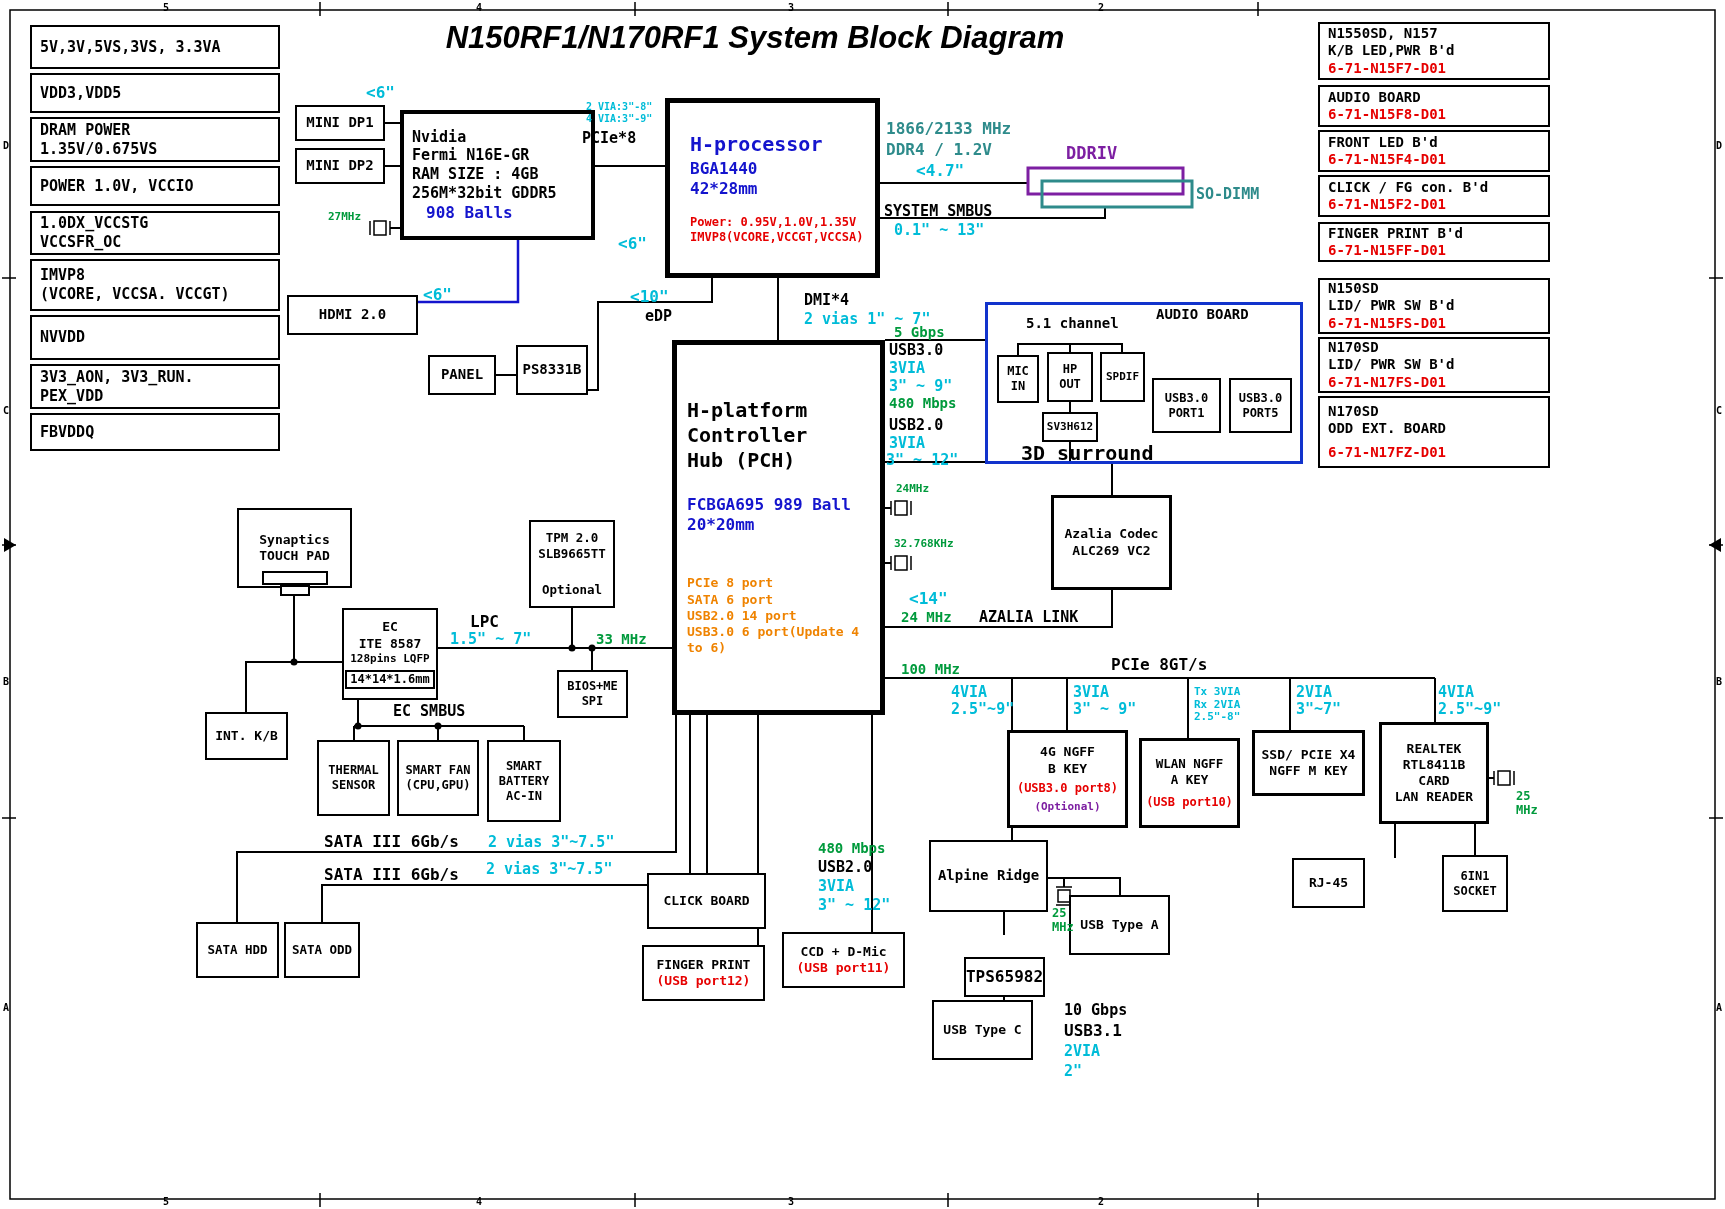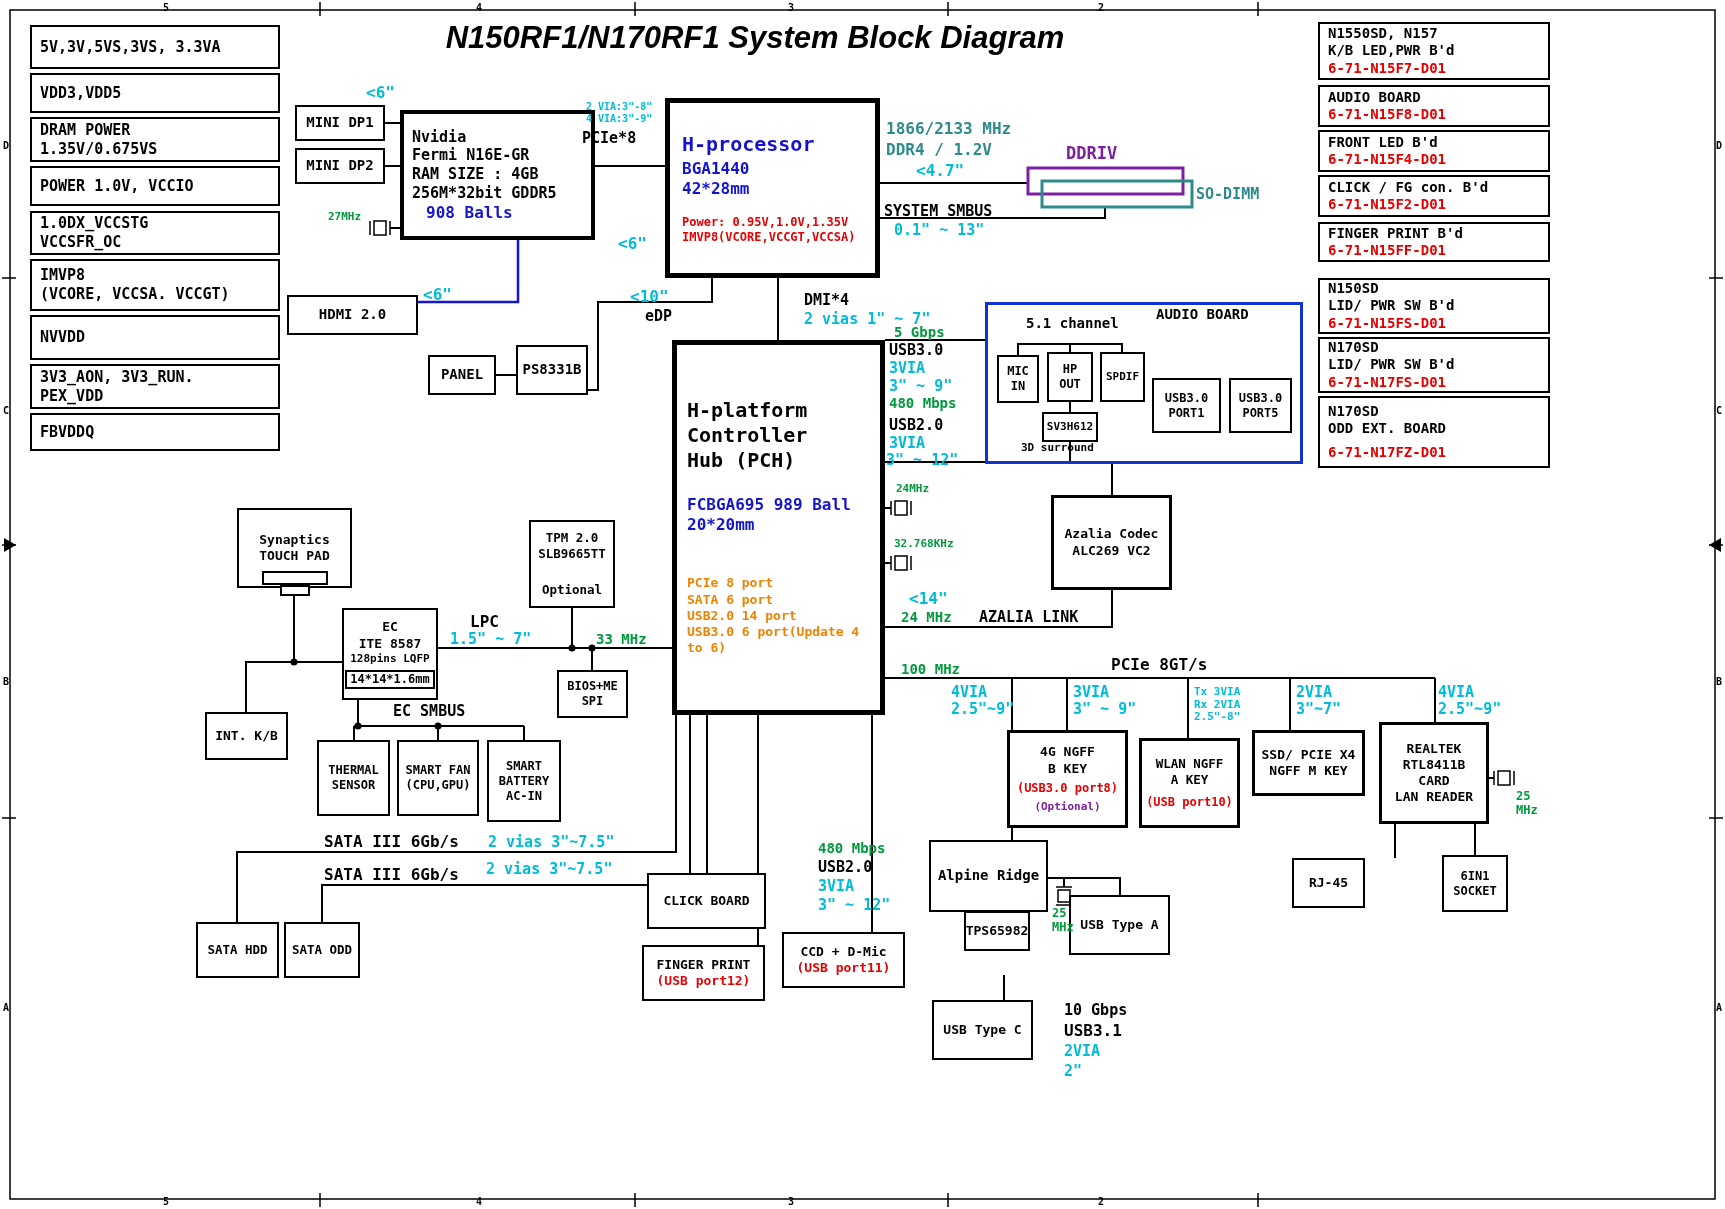--- a/index.html
+++ b/index.html
@@ -208,21 +208,21 @@
   <div class="box b2" style="left:295px;top:148px;width:90px;height:36px">MINI DP2</div>
 
   <div class="box b4 left" style="left:400px;top:110px;width:195px;height:130px">
     <span style="font-size:15px">Nvidia
 Fermi N16E-GR
 RAM SIZE : 4GB
 256M*32bit GDDR5</span>
     <span class="blue" style="font-size:16px;margin-left:14px">908 Balls</span>
   </div>
 
-  <div class="box b5 left" style="left:665px;top:98px;width:215px;height:180px;padding-left:12px">
+  <div class="box b5 left" style="left:665px;top:98px;width:215px;height:180px;padding-left:20px">
     <span class="blue" style="font-size:20px">H-processor</span>
     <span class="blue" style="font-size:16px;margin-top:2px">BGA1440
 42*28mm</span>
     <span class="red" style="font-size:12px;margin-top:16px">Power: 0.95V,1.0V,1.35V
 IMVP8(VCORE,VCCGT,VCCSA)</span>
   </div>
 
   <div class="box b2" style="left:287px;top:295px;width:131px;height:40px">HDMI 2.0</div>
   <div class="box b2" style="left:428px;top:355px;width:68px;height:40px">PANEL</div>
   <div class="box b2" style="left:516px;top:345px;width:72px;height:50px">PS8331B</div>
@@ -245,21 +245,21 @@
   <div class="box b2" style="left:997px;top:355px;width:42px;height:48px;font-size:12px">MIC
 IN</div>
   <div class="box b2" style="left:1047px;top:352px;width:46px;height:50px;font-size:12px">HP
 OUT</div>
   <div class="box b2" style="left:1100px;top:352px;width:45px;height:50px;font-size:11px">SPDIF</div>
   <div class="box b2" style="left:1152px;top:378px;width:69px;height:55px;font-size:12px">USB3.0
 PORT1</div>
   <div class="box b2" style="left:1229px;top:378px;width:63px;height:55px;font-size:12px">USB3.0
 PORT5</div>
   <div class="box b2" style="left:1042px;top:412px;width:56px;height:30px;font-size:11px">SV3H612</div>
-  <span class="lbl" style="left:1021px;top:442px;font-size:11px">3D surround</span>
+  <span class="lbl" style="left:1021px;top:442px;font-size:20px">3D surround</span>
 
   <div class="box b3" style="left:1051px;top:495px;width:121px;height:95px;font-size:13px">Azalia Codec
 ALC269 VC2</div>
 
   <div class="box b2" style="left:237px;top:508px;width:115px;height:80px;justify-content:flex-start;padding-top:22px;font-size:13px">
     <span>Synaptics
 TOUCH PAD</span>
     <div class="tp-outer"><div class="tp-btn"></div></div>
   </div>
 
@@ -294,21 +294,21 @@
   <div class="box b2" style="left:642px;top:945px;width:123px;height:56px;font-size:13px">
     <span>FINGER PRINT</span>
     <span class="red">(USB port12)</span>
   </div>
   <div class="box b2" style="left:782px;top:932px;width:123px;height:56px;font-size:13px">
     <span>CCD + D-Mic</span>
     <span class="red">(USB port11)</span>
   </div>
 
   <div class="box b2" style="left:929px;top:840px;width:119px;height:72px;font-size:14px">Alpine Ridge</div>
-  <div class="box b2" style="left:964px;top:911px;width:66px;height:40px;font-size:13px">TPS65982</div>
+  <div class="box b2" style="left:964px;top:957px;width:81px;height:40px;font-size:16px">TPS65982</div>
   <div class="box b2" style="left:932px;top:1000px;width:101px;height:60px;font-size:13px">USB Type C</div>
   <div class="box b2" style="left:1069px;top:895px;width:101px;height:60px;font-size:13px">USB Type A</div>
 
   <div class="box b3" style="left:1007px;top:730px;width:121px;height:98px;font-size:13px">
     <span>4G NGFF
 B KEY</span>
     <span class="red" style="font-size:12px;margin-top:4px">(USB3.0 port8)</span>
     <span class="purple" style="font-size:11px;margin-top:4px">(Optional)</span>
   </div>
   <div class="box b3" style="left:1139px;top:738px;width:101px;height:90px;font-size:12.5px">

